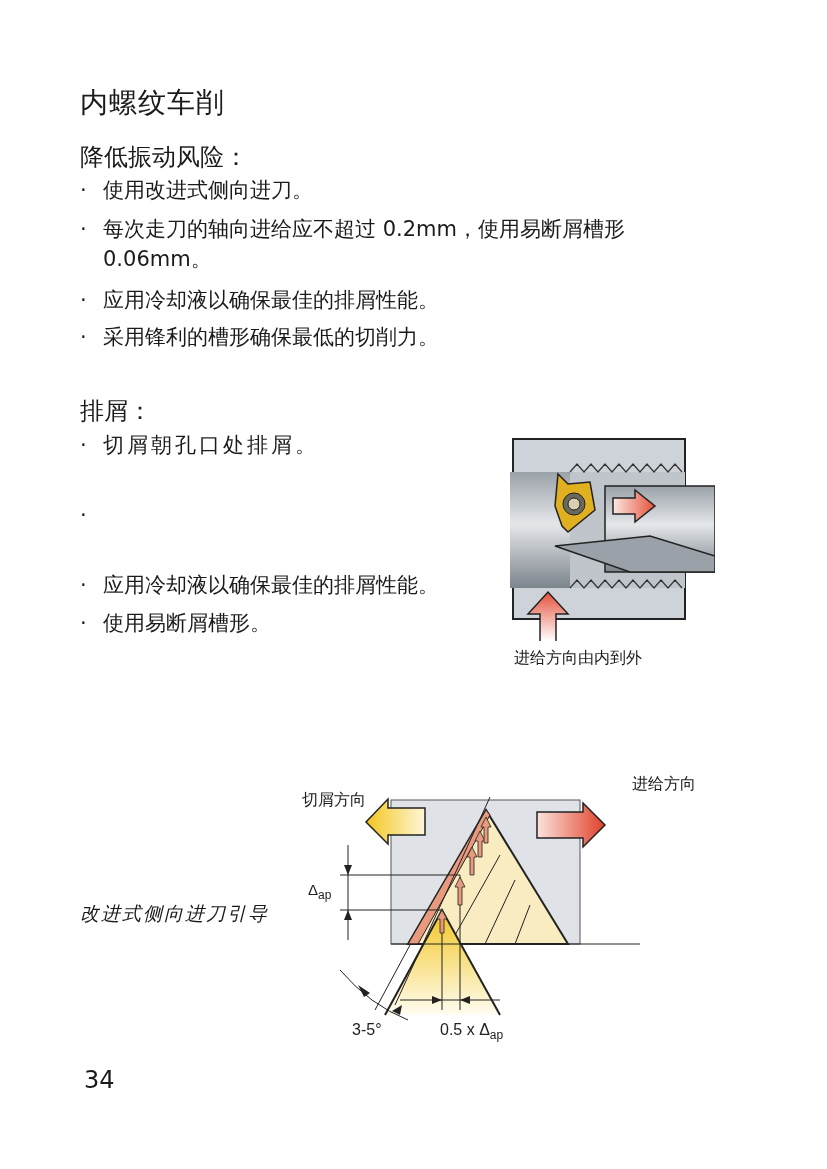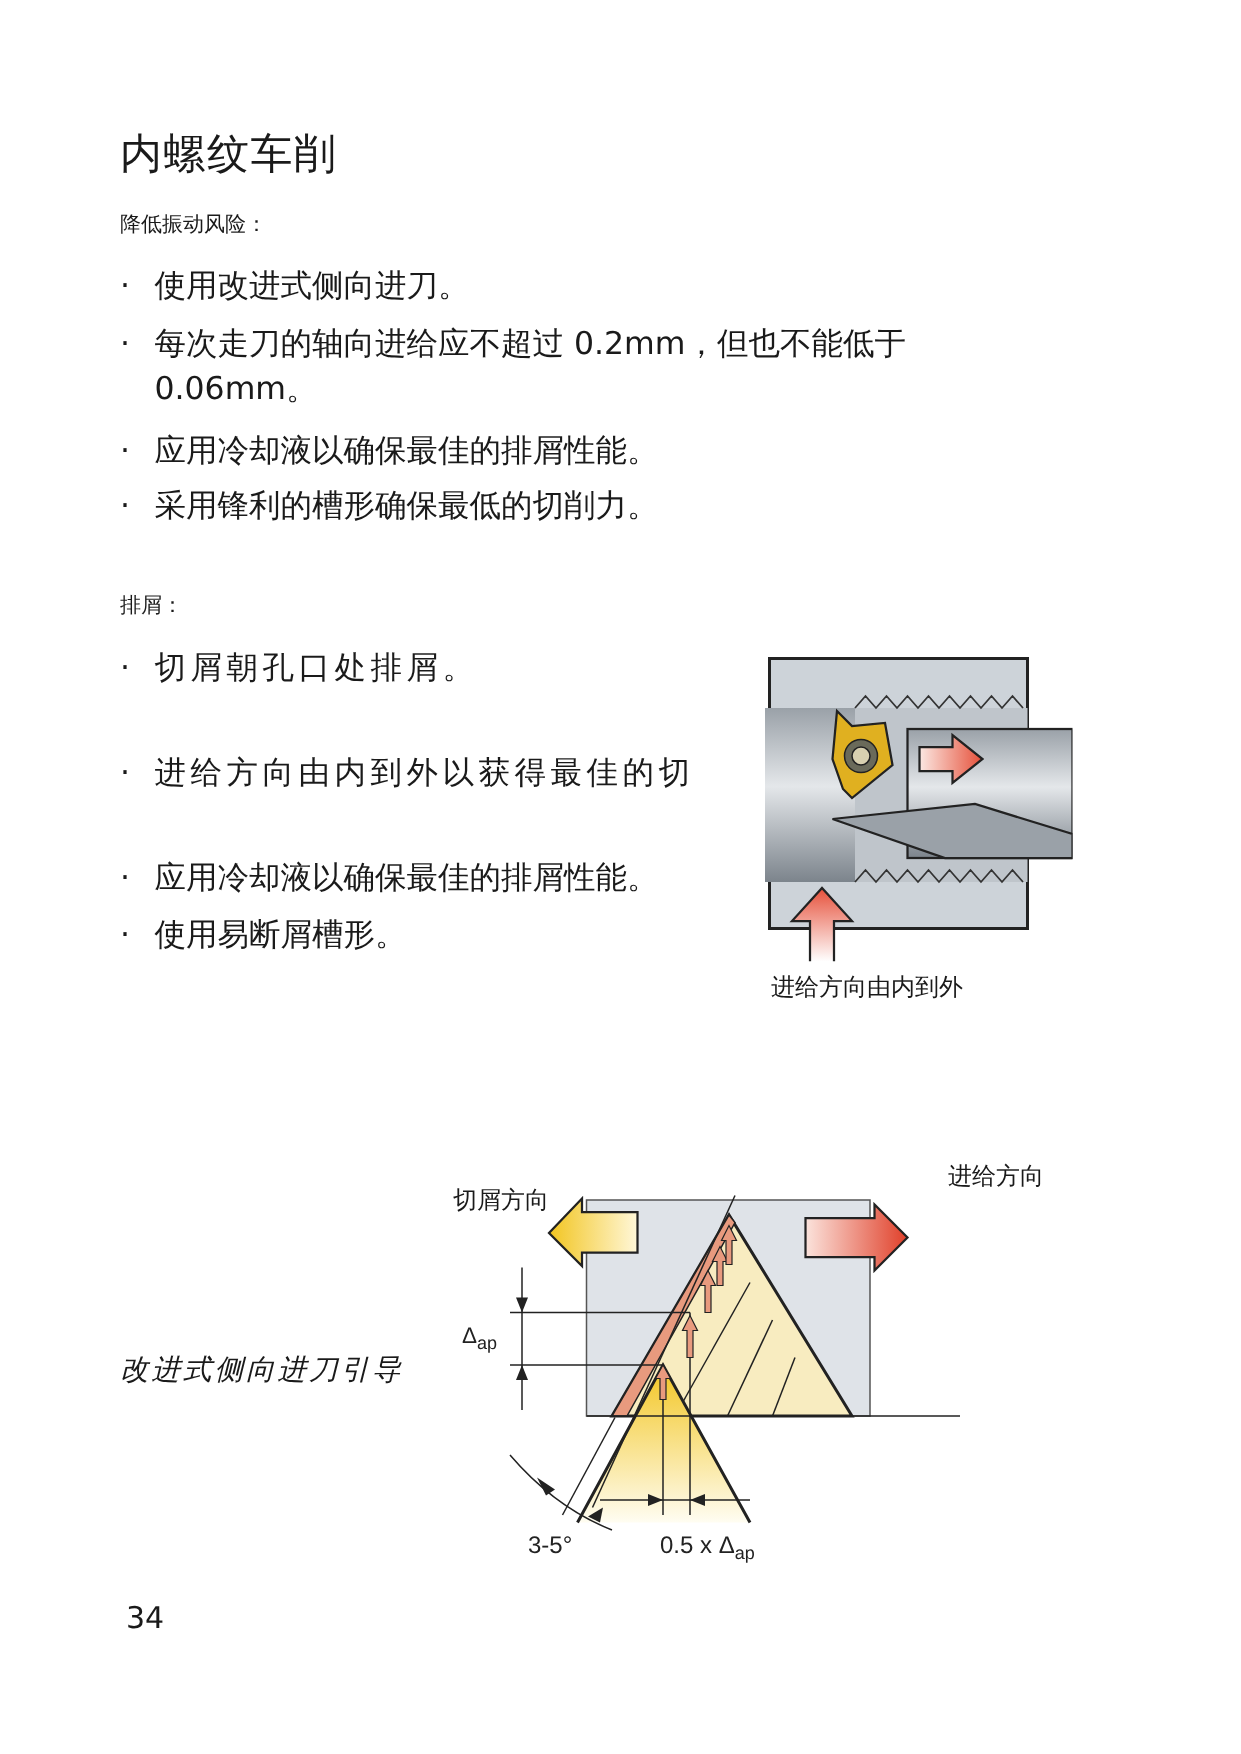--- a/index.html
+++ b/index.html
@@ -1,63 +1,62 @@
 <!DOCTYPE html>
 <html><head>
 <meta charset="utf-8">
 <style>
   html, body { margin:0; padding:0; background:#ffffff; }
   body { width:827px; height:1169px; position:relative; overflow:hidden;
          font-family:"DejaVu Sans", "Liberation Sans", sans-serif; color:#1a1a1a; }
   .abs { position:absolute; }
   .title { left:80px; top:84px; font-size:28px; letter-spacing:1px; }
-  .h2 { font-size:14px; }
+  .h2 { font-size:24px; }
   .bullet { font-size:21px; line-height:30px; position:absolute; }
   .bullet .dot { position:absolute; left:0; top:0; width:22px; }
   .bullet .txt { display:block; padding-left:23px; }
   .wide { letter-spacing:3px; }
   .cap { font-size:16px; }
   .italic { font-style:italic; font-size:19px; line-height:23px; letter-spacing:2px; }
-  .pagenum { left:84px; top:1066px; font-size:20px; }
+  .pagenum { left:84px; top:1066px; font-size:24px; }
   svg text { font-family:"Liberation Sans", sans-serif; }
 </style>
 </head>
 <body>
 
 <div class="abs title">内螺纹车削</div>
 
 <div class="abs h2" style="left:80px;top:141px;">降低振动风险：</div>
 
 <div class="bullet" style="left:80px;top:175px;width:640px;">
   <span class="dot">·</span>
   <span class="txt">使用改进式侧向进刀。</span>
 </div>
 <div class="bullet" style="left:80px;top:214px;width:660px;">
   <span class="dot">·</span>
-  <span class="txt">每次走刀的轴向进给应不超过 0.2mm，但也不能低于</span>
+  <span class="txt">每次走刀的轴向进给应不超过 0.2mm，使用易断屑槽形</span>
   <span class="txt">0.06mm。</span>
 </div>
 <div class="bullet" style="left:80px;top:285px;width:640px;">
   <span class="dot">·</span>
   <span class="txt">应用冷却液以确保最佳的排屑性能。</span>
 </div>
 <div class="bullet" style="left:80px;top:322px;width:640px;">
   <span class="dot">·</span>
   <span class="txt">采用锋利的槽形确保最低的切削力。</span>
 </div>
 
 <div class="abs h2" style="left:80px;top:395px;">排屑：</div>
 
 <div class="bullet wide" style="left:80px;top:430px;width:430px;">
   <span class="dot">·</span>
   <span class="txt">切屑朝孔口处排屑。</span>
 </div>
 <div class="bullet wide" style="left:80px;top:500px;width:430px;">
   <span class="dot">·</span>
-  <span class="txt">进给方向由内到外以获得最佳的切</span>
 </div>
 <div class="bullet" style="left:80px;top:570px;width:430px;">
   <span class="dot">·</span>
   <span class="txt">应用冷却液以确保最佳的排屑性能。</span>
 </div>
 <div class="bullet" style="left:80px;top:608px;width:430px;">
   <span class="dot">·</span>
   <span class="txt">使用易断屑槽形。</span>
 </div>
 

